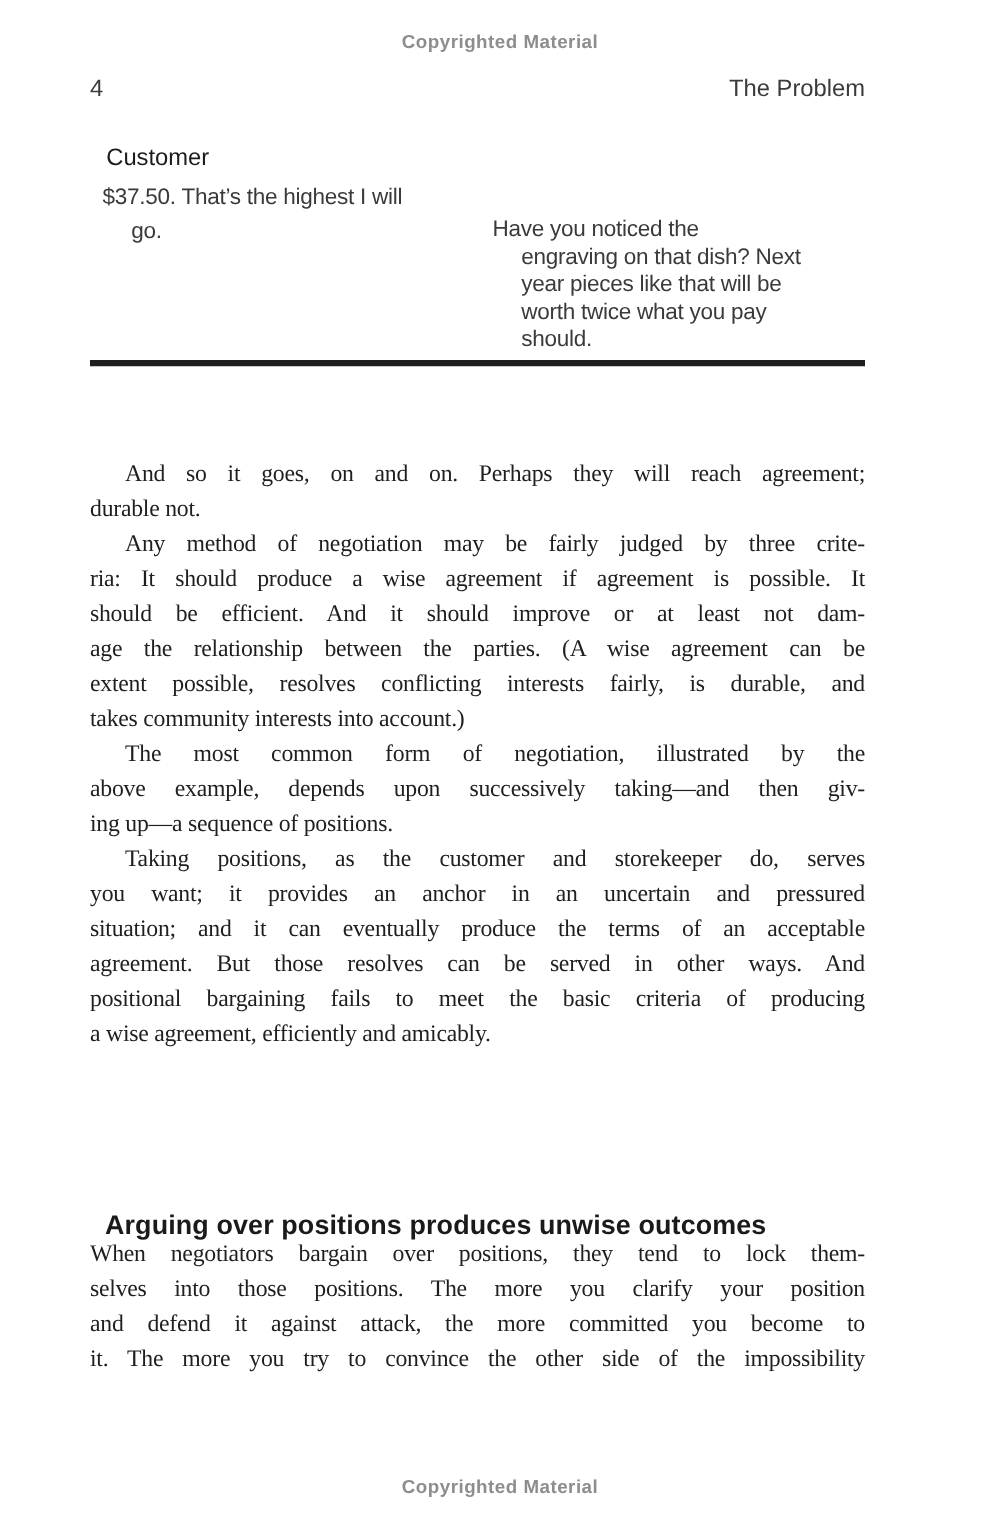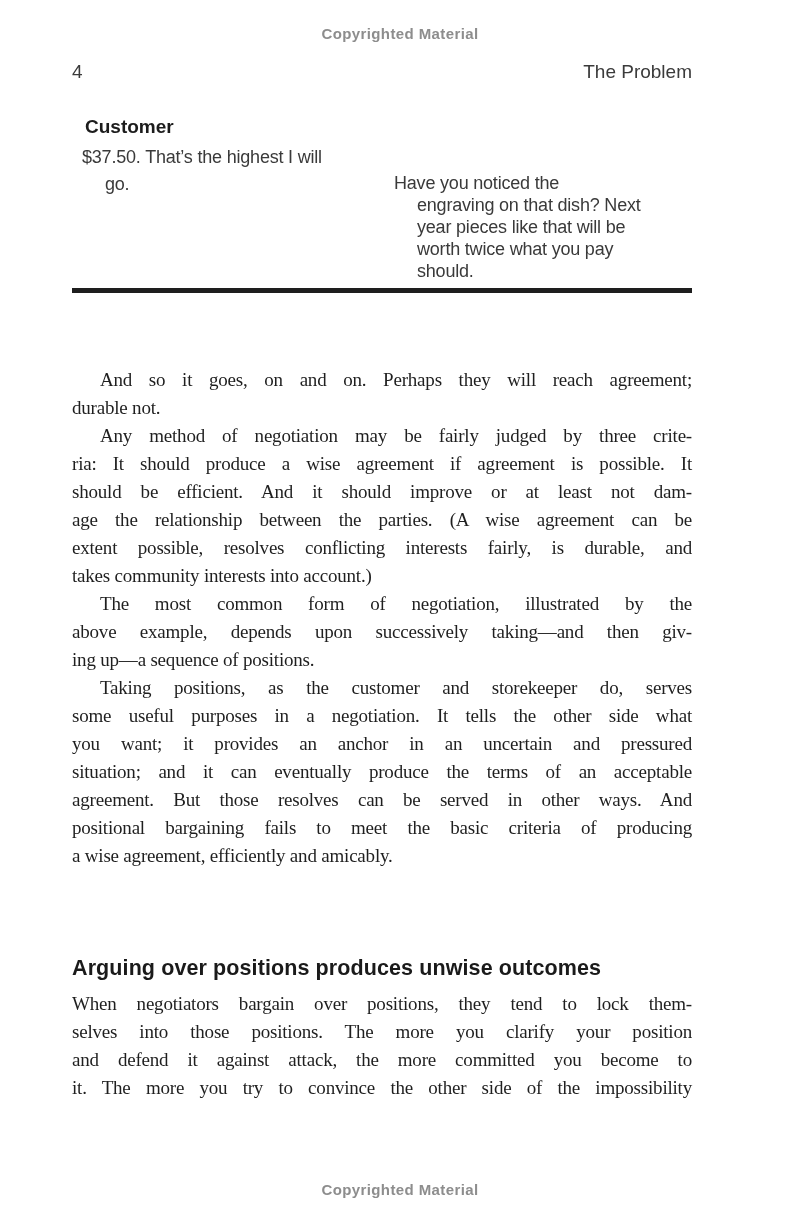--- a/index.html
+++ b/index.html
@@ -34,21 +34,21 @@
     justify-content: space-between;
     font-size: 19px;
     color: #3b3b3b;
   }
 
   .dialog-col { position: absolute; top: 117px; }
   .customer-col { left: 82px; width: 300px; }
   .shopkeeper-col { left: 394px; width: 300px; }
   .speaker {
     font-size: 19px;
-    font-weight: bold;
+    font-weight: normal;
     color: #1c1c1c;
     line-height: 20px;
   }
   .customer-col .speaker { padding-left: 3px; }
   .speech {
     font-size: 18px;
     color: #3a3a3a;
     letter-spacing: -0.2px;
   }
   .customer-col .speech { margin-top: 7px; line-height: 27px; }
@@ -84,21 +84,21 @@
     text-align-last: justify;
   }
   .bline.indent { text-indent: 28px; }
   .bline.last { text-align-last: left; }
 
   .section-heading {
     position: absolute;
     top: 955px;
     left: 72px;
     width: 620px;
-    margin: 0;
+    margin: 12px;
     font-family: "Liberation Sans", "DejaVu Sans", sans-serif;
     font-size: 21.5px;
     font-weight: bold;
     line-height: 26px;
     letter-spacing: 0.1px;
     color: #1a1a1a;
   }
 </style>
 </head>
 <body>
@@ -145,21 +145,20 @@
         <div class="bline">extent possible, resolves conflicting interests fairly, is durable, and</div>
         <div class="bline last">takes community interests into account.)</div>
       </div>
       <div class="para">
         <div class="bline indent">The most common form of negotiation, illustrated by the</div>
         <div class="bline">above example, depends upon successively taking—and then giv-</div>
         <div class="bline last">ing up—a sequence of positions.</div>
       </div>
       <div class="para">
         <div class="bline indent">Taking positions, as the customer and storekeeper do, serves</div>
-        <div class="bline">some useful purposes in a negotiation. It tells the other side what</div>
         <div class="bline">you want; it provides an anchor in an uncertain and pressured</div>
         <div class="bline">situation; and it can eventually produce the terms of an acceptable</div>
         <div class="bline">agreement. But those resolves can be served in other ways. And</div>
         <div class="bline">positional bargaining fails to meet the basic criteria of producing</div>
         <div class="bline last">a wise agreement, efficiently and amicably.</div>
       </div>
     </div>
 
   <h2 class="section-heading">Arguing over positions produces unwise outcomes</h2>
 

